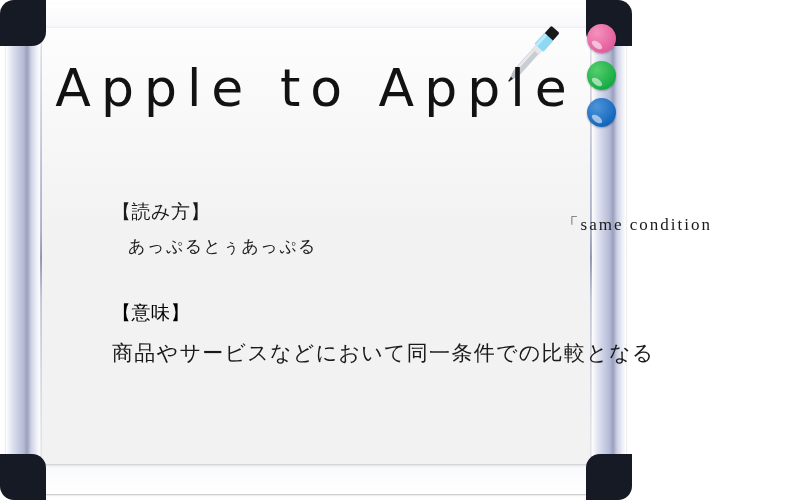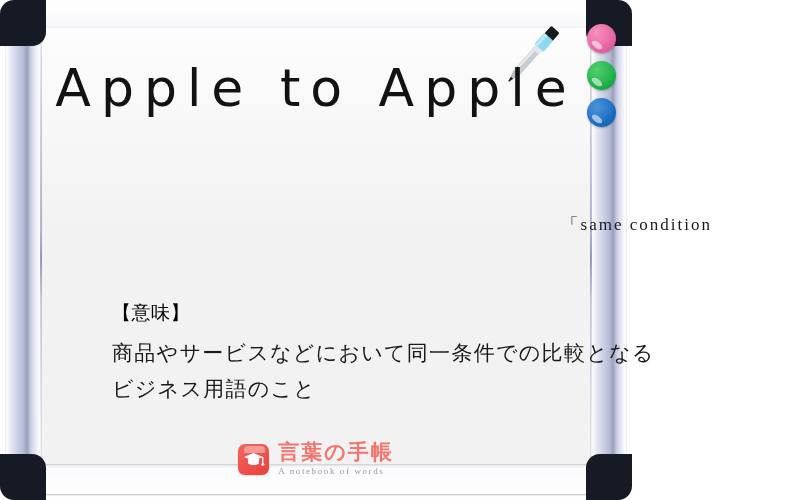--- a/index.html
+++ b/index.html
@@ -171,41 +171,29 @@
   <div class="magnets">
     <div class="magnet m-pink"></div>
     <div class="magnet m-green"></div>
     <div class="magnet m-blue"></div>
   </div>
 
   <div class="content">
 
     <div class="title">Apple to Apple</div>
 
+    <div class="col-left">
+      <div class="sec-label">【読み方】</div>
+      <div class="reading">あっぷるとぅあっぷる</div>
+    </div>
 
     <div class="col-right">
       <div class="syn-line en" style="margin-top:11px;text-align:right;">「same condition</div>
     </div>
 
     <div class="meaning-block">
       <div class="meaning-label">【意味】</div>
       <div class="meaning-text">商品やサービスなどにおいて同一条件での比較となる</div>
-      <div class="meaning-text" style="margin-top:0;">ビジネス用語のこと</div>
     </div>
 
-    <div class="logo">
-      <div class="logo-mark">
-        <div class="pages"></div>
-        <svg width="31" height="31" viewBox="0 0 31 31" style="position:absolute;left:0;top:0;">
-          <polygon points="15.5,9 25,13 15.5,17 6,13" fill="#ffffff"></polygon>
-          <path d="M10 14.6 L10 19.4 Q15.5 23 21 19.4 L21 14.6 Z" fill="#ffffff"></path>
-          <rect x="24.1" y="13" width="1.3" height="6.4" fill="#ffffff"></rect>
-          <circle cx="24.75" cy="20.2" r="1.5" fill="#ffffff"></circle>
-        </svg>
-      </div>
-      <div class="logo-text">
-        <div class="logo-jp">言葉の手帳</div>
-        <div class="logo-en">A notebook of words</div>
-      </div>
-    </div>
 
   </div>
 </div>
 
 </body></html>

